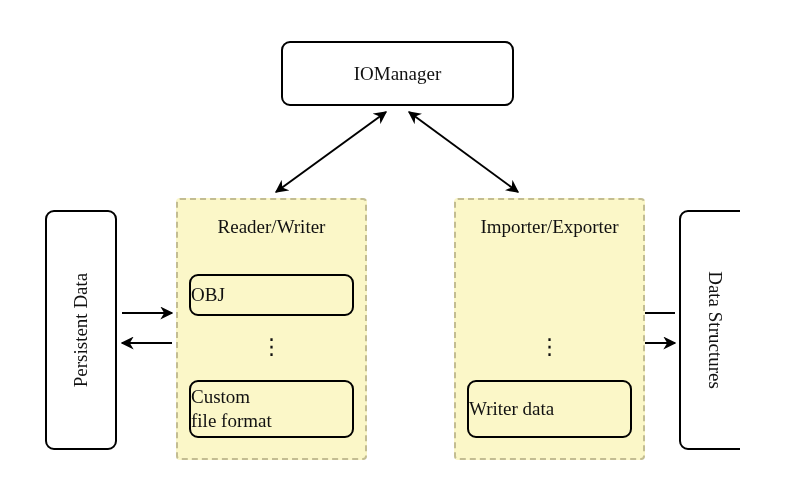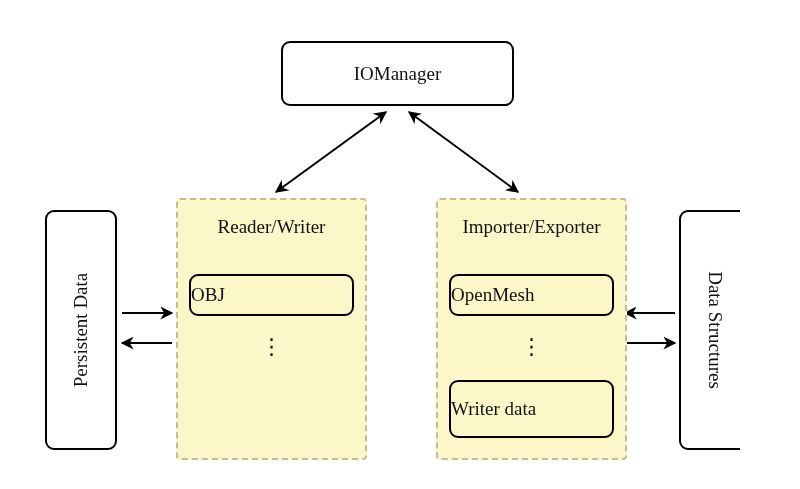--- a/index.html
+++ b/index.html
@@ -47,21 +47,21 @@
   .group {
     position: absolute;
     top: 198px;
     width: 191px;
     height: 262px;
     background: var(--group-fill, #fbf7c8);
     border: 2px dashed var(--group-border, #c3bd92);
     border-radius: 4px;
   }
   #reader-writer { left: 176px; padding-left: 24px; }
-  #importer-exporter { left: 436px; padding-left: 28px; }
+  #importer-exporter { left: 454px; padding-left: 28px; }
 
   .group-title {
     position: absolute;
     top: 16px; left: 0;
     width: 100%;
     text-align: center;
     font-size: 19px;
   }
   .inner-box {
     position: absolute;
@@ -114,27 +114,28 @@
   <div class="node side-node" id="persistent-data">
     <span class="vlabel">Persistent Data</span>
   </div>
 
   <div class="group" id="reader-writer">
     <div class="group-title">Reader/Writer</div>
     <div class="inner-box top">
       <span>OBJ</span>
     </div>
     <div class="dots">⋮</div>
+    <div class="inner-box bottom">
+      <span>Custom</span>
+      <span>file format</span>
+    </div>
   </div>
 
   <div class="group" id="importer-exporter">
     <div class="group-title">Importer/Exporter</div>
-    <div class="inner-box top">
-      <span>OpenMesh</span>
-    </div>
     <div class="dots">⋮</div>
     <div class="inner-box bottom">
       <span>Writer data</span>
     </div>
   </div>
 
   <div class="node side-node" id="data-structures">
     <span class="vlabel">Data Structures</span>
   </div>
 

